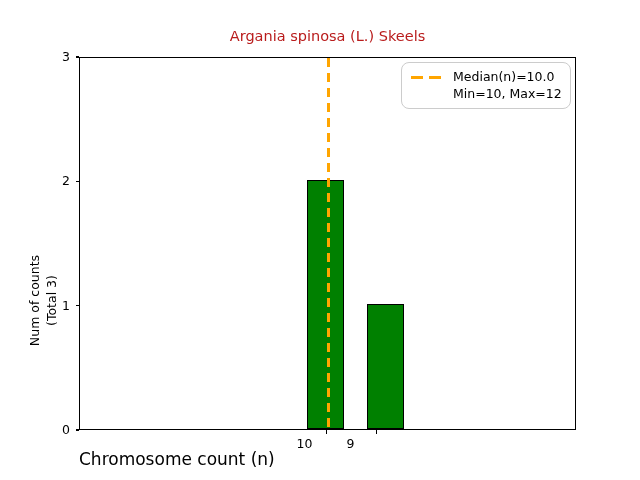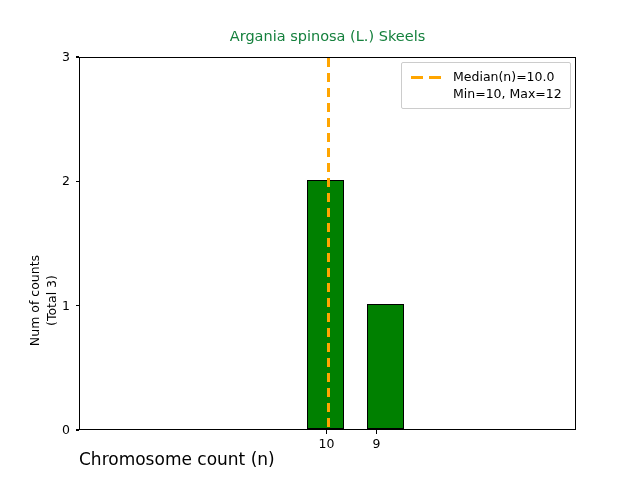--- a/index.html
+++ b/index.html
@@ -24,21 +24,21 @@
 
   
   #chart-title {
     position: absolute;
     left: 79px;
     top: 28px;
     width: 497px;
     text-align: center;
     font-size: 14.5px;
     line-height: 17px;
-    color: #15803d;
+    color: #b91c1c;
     white-space: nowrap;
   }
 
   
   #plot-area {
     position: absolute;
     left: 79px;
     top: 57px;
     width: 497px;
     height: 373px;
@@ -108,21 +108,20 @@
     left: -0.6px;
     width: 1.2px;
     height: 3.5px;
     background: #000000;
   }
   .xtick .tick-label {
     position: absolute;
     top: 6px;
     left: -30px;
     width: 60px;
-    text-align: center;
     font-size: 12.5px;
     line-height: 16px;
     white-space: nowrap;
   }
 
   
   #xlabel {
     position: absolute;
     left: 79px;
     top: 452px;
@@ -152,21 +151,21 @@
   }
 
   
   #legend {
     position: absolute;
     left: 401px;
     top: 62px;
     box-sizing: border-box;
     background: #ffffff;
     border: 1px solid #cccccc;
-    border-radius: 2px;
+    border-radius: 8px;
     padding: 5px 8px 6px 8px;
     display: flex;
     align-items: flex-start;
   }
   #legend-handle {
     position: relative;
     width: 34px;
     height: 16px;
     flex: 0 0 34px;
     margin-right: 9px;

